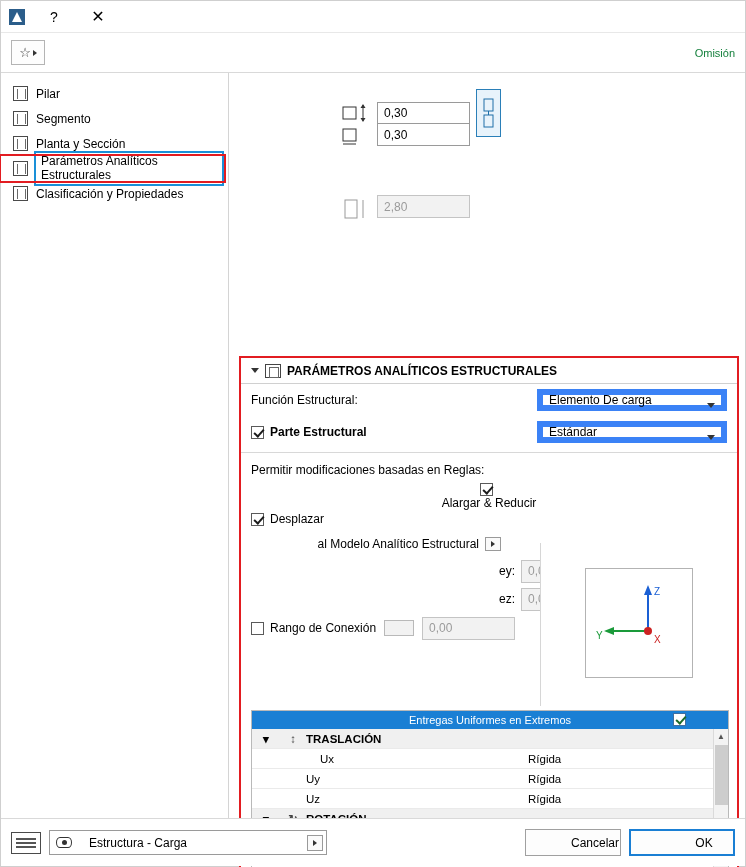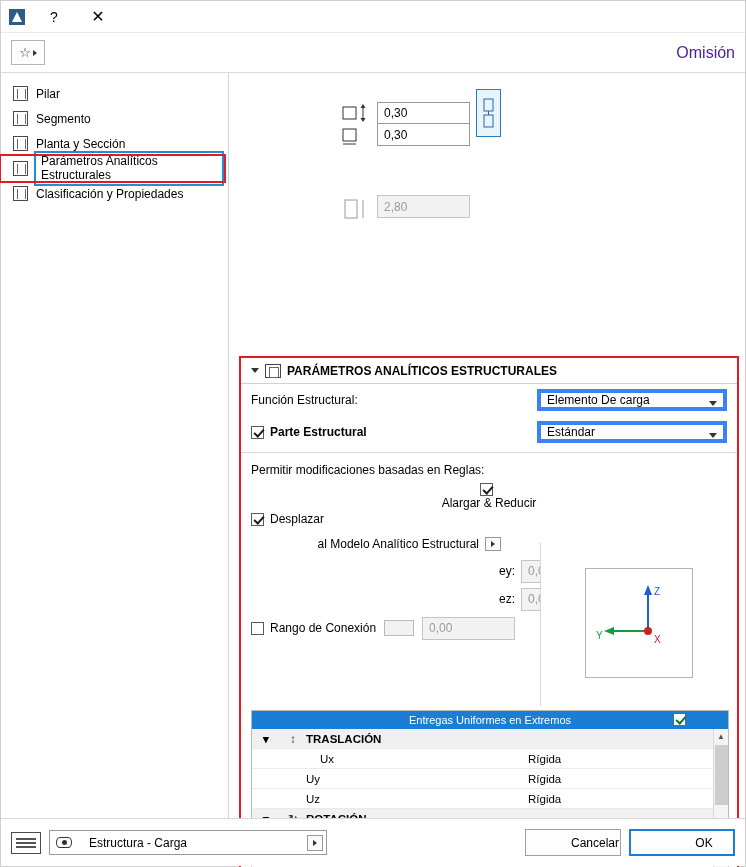--- a/index.html
+++ b/index.html
@@ -71,22 +71,22 @@
   }
   .star { color: #333; font-size: 13px; line-height: 1; }
   .tri-right {
     width: 0; height: 0;
     border-top: 3px solid transparent;
     border-bottom: 3px solid transparent;
     border-left: 4px solid #333;
   }
   .toolbar .omision {
     margin-left: auto;
-    font-size: 16px;
-    color: #4c1d95;
+    font-size: 11px;
+    color: #15803d;
   }
   
   .body {
     display: flex;
     height: 780px;
     position: relative;
   }
   
   .sidebar {
     width: 228px;
@@ -204,21 +204,21 @@
   }
   .row {
     display: flex; align-items: center;
     padding: 0 10px;
     height: 30px;
     font-size: 12px;
   }
   .row .lbl { flex: none; }
   .sel {
     width: 190px; height: 22px;
-    border: 4px solid #3b82f6;
+    border: 6px solid #3b82f6;
     background: #fff;
     font-size: 12px;
     padding: 0 6px;
     display: flex; align-items: center;
     position: relative;
   }
   .sel .chev {
     position: absolute; right: 6px; top: 8px;
     width: 0; height: 0;
     border-left: 4px solid transparent;

